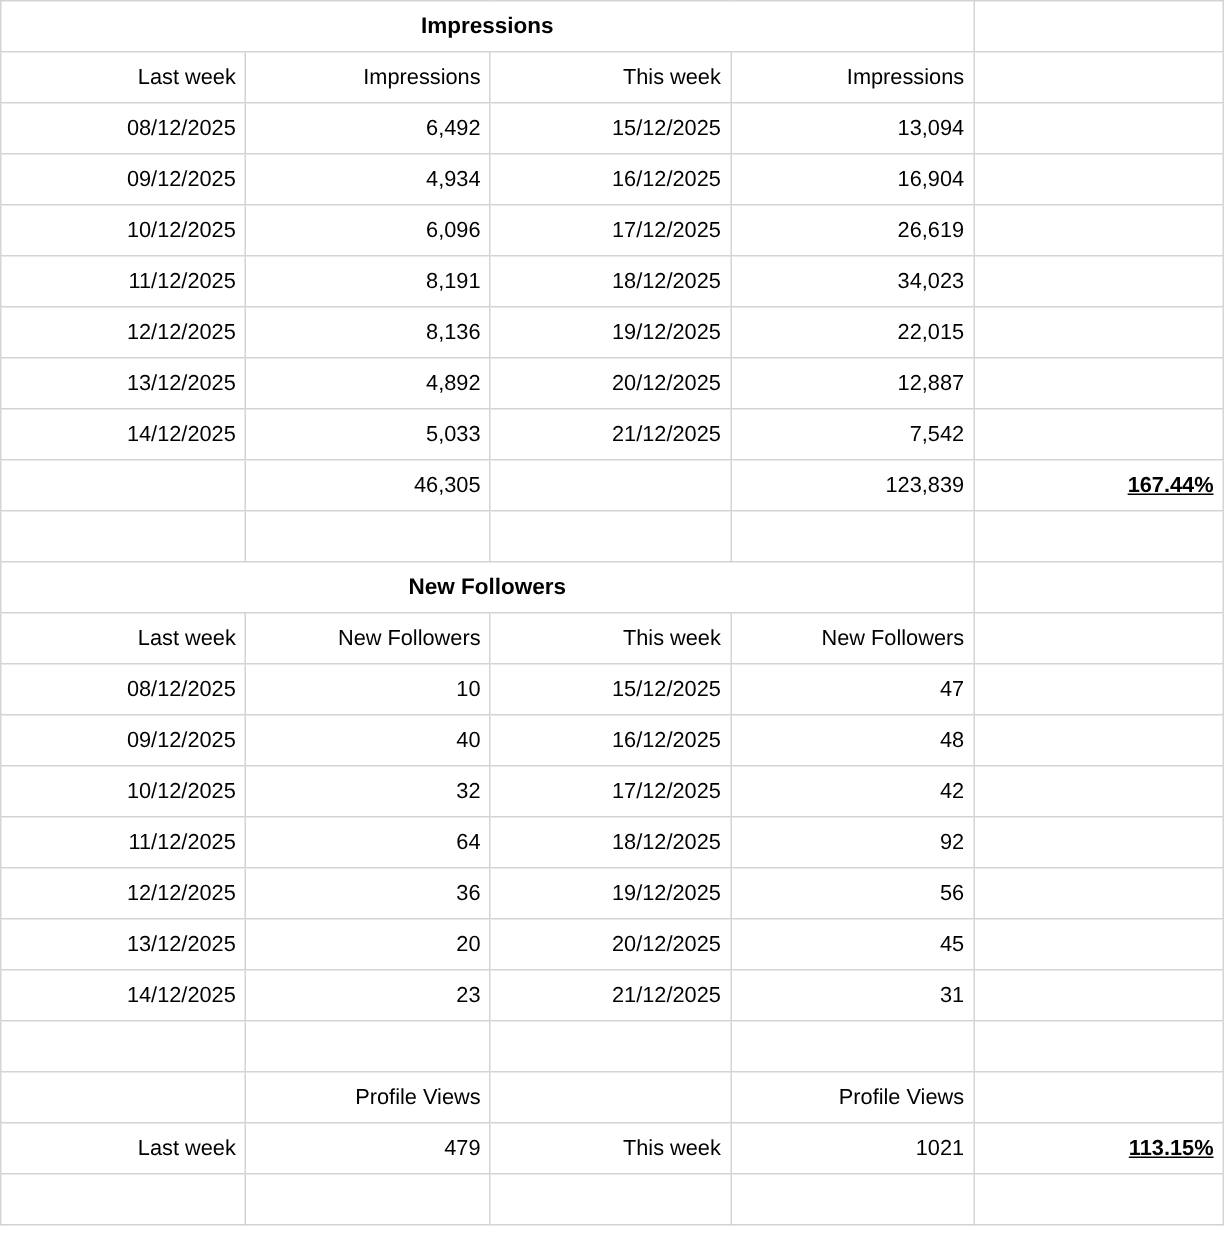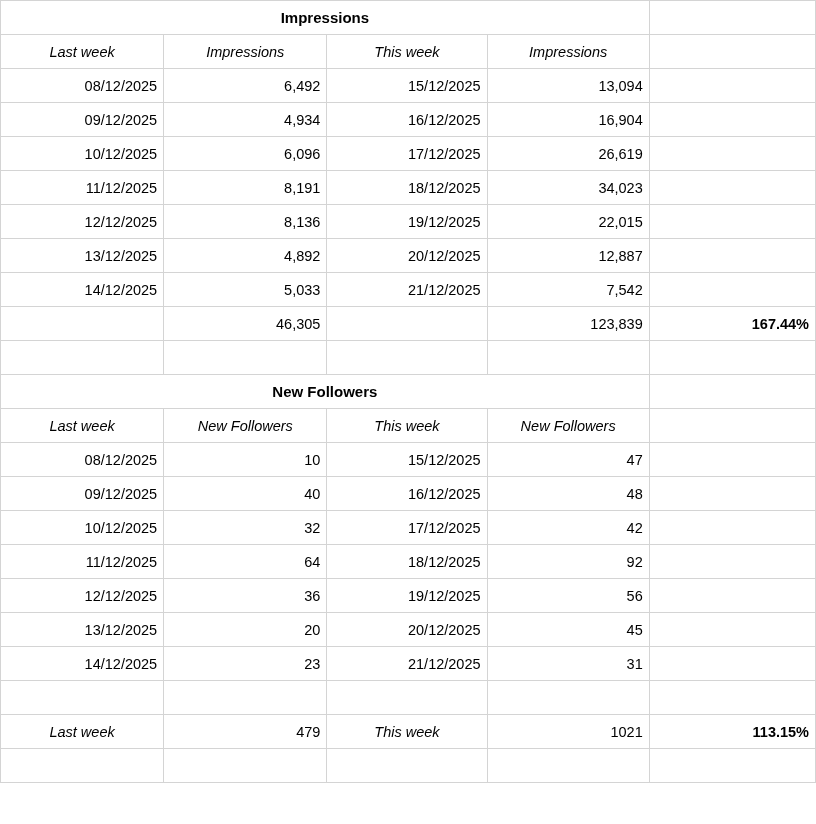--- a/index.html
+++ b/index.html
@@ -27,23 +27,23 @@
     vertical-align: middle;
     white-space: nowrap;
     overflow: hidden;
   }
   col.c-a { width: 163px; }
   col.c-b { width: 163px; }
   col.c-c { width: 160px; }
   col.c-d { width: 162px; }
   col.c-e { width: 166px; }
 
-  .left   { text-align: center; font-style: italic; }
+  .left   { text-align: right; }
   .right  { text-align: right; padding-right: 10px; }
-  .bold   { font-weight: bold; }
+  .bold   { font-weight: bold; text-decoration: underline; }
   .section-title {
     text-align: center;
     font-weight: bold;
     font-size: 15px;
   }
   .blank { }
   
   .sheet tr:first-child td { border-top: 1px solid #d4d4d4; }
 </style>
 </head>
@@ -200,20 +200,27 @@
 
     <tr>
       <td class="blank"></td>
       <td class="blank"></td>
       <td class="blank"></td>
       <td class="blank"></td>
       <td class="blank"></td>
     </tr>
 
     <tr>
+      <td class="blank"></td>
+      <td class="left">Profile Views</td>
+      <td class="blank"></td>
+      <td class="left">Profile Views</td>
+      <td class="blank"></td>
+    </tr>
+    <tr>
       <td class="left">Last week</td>
       <td class="right">479</td>
       <td class="left">This week</td>
       <td class="right">1021</td>
       <td class="right bold">113.15%</td>
     </tr>
     <tr>
       <td class="blank"></td>
       <td class="blank"></td>
       <td class="blank"></td>

